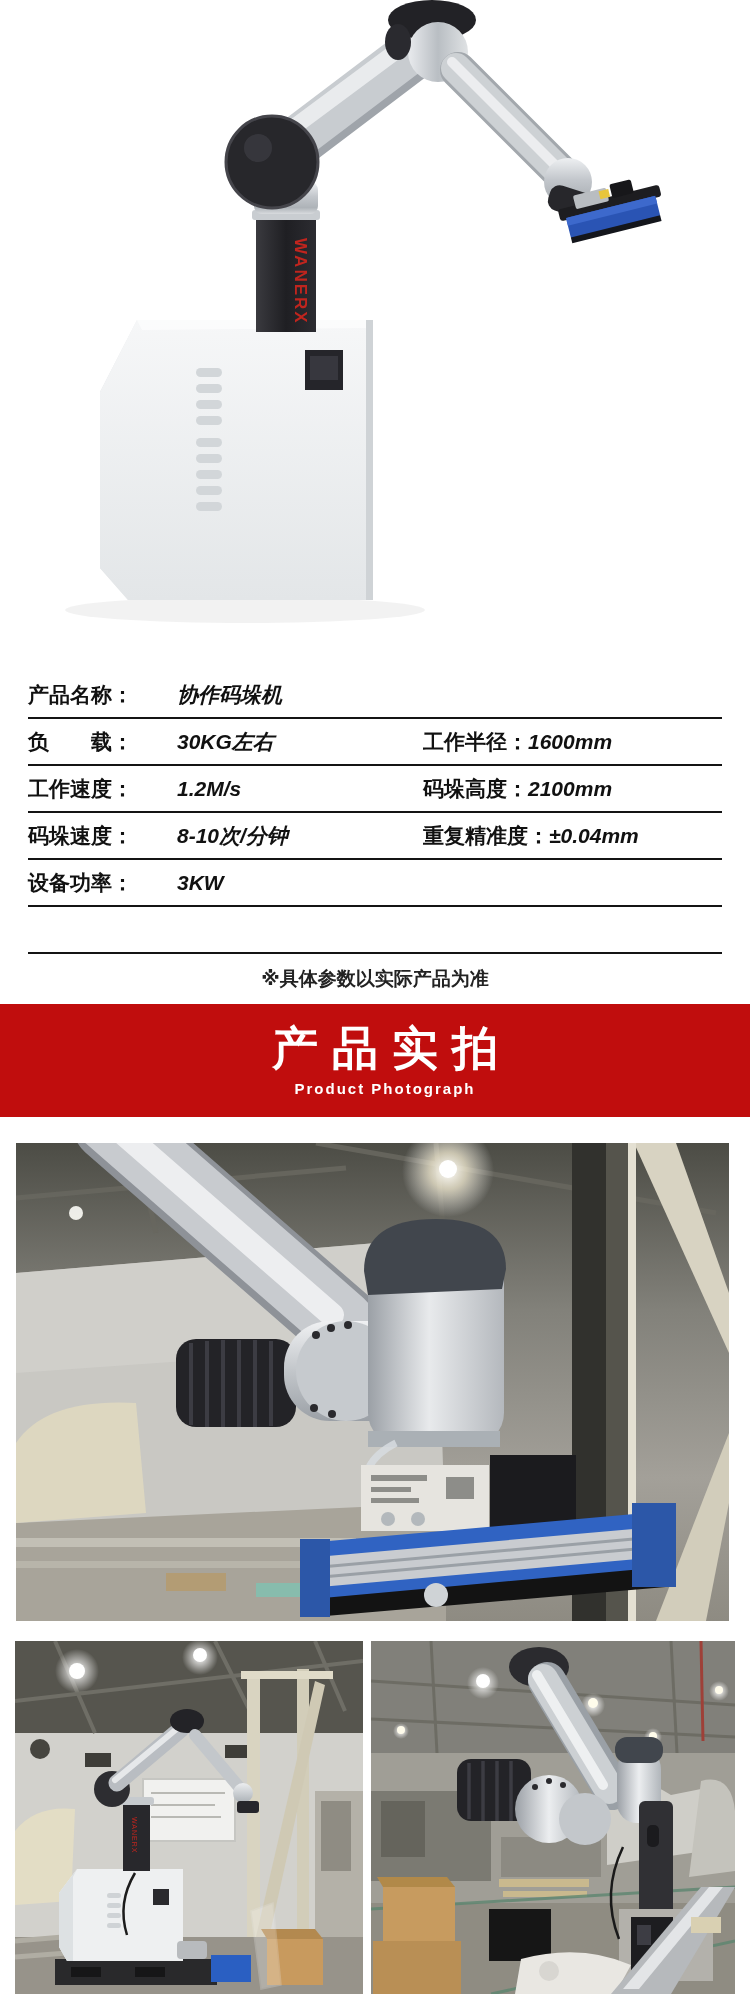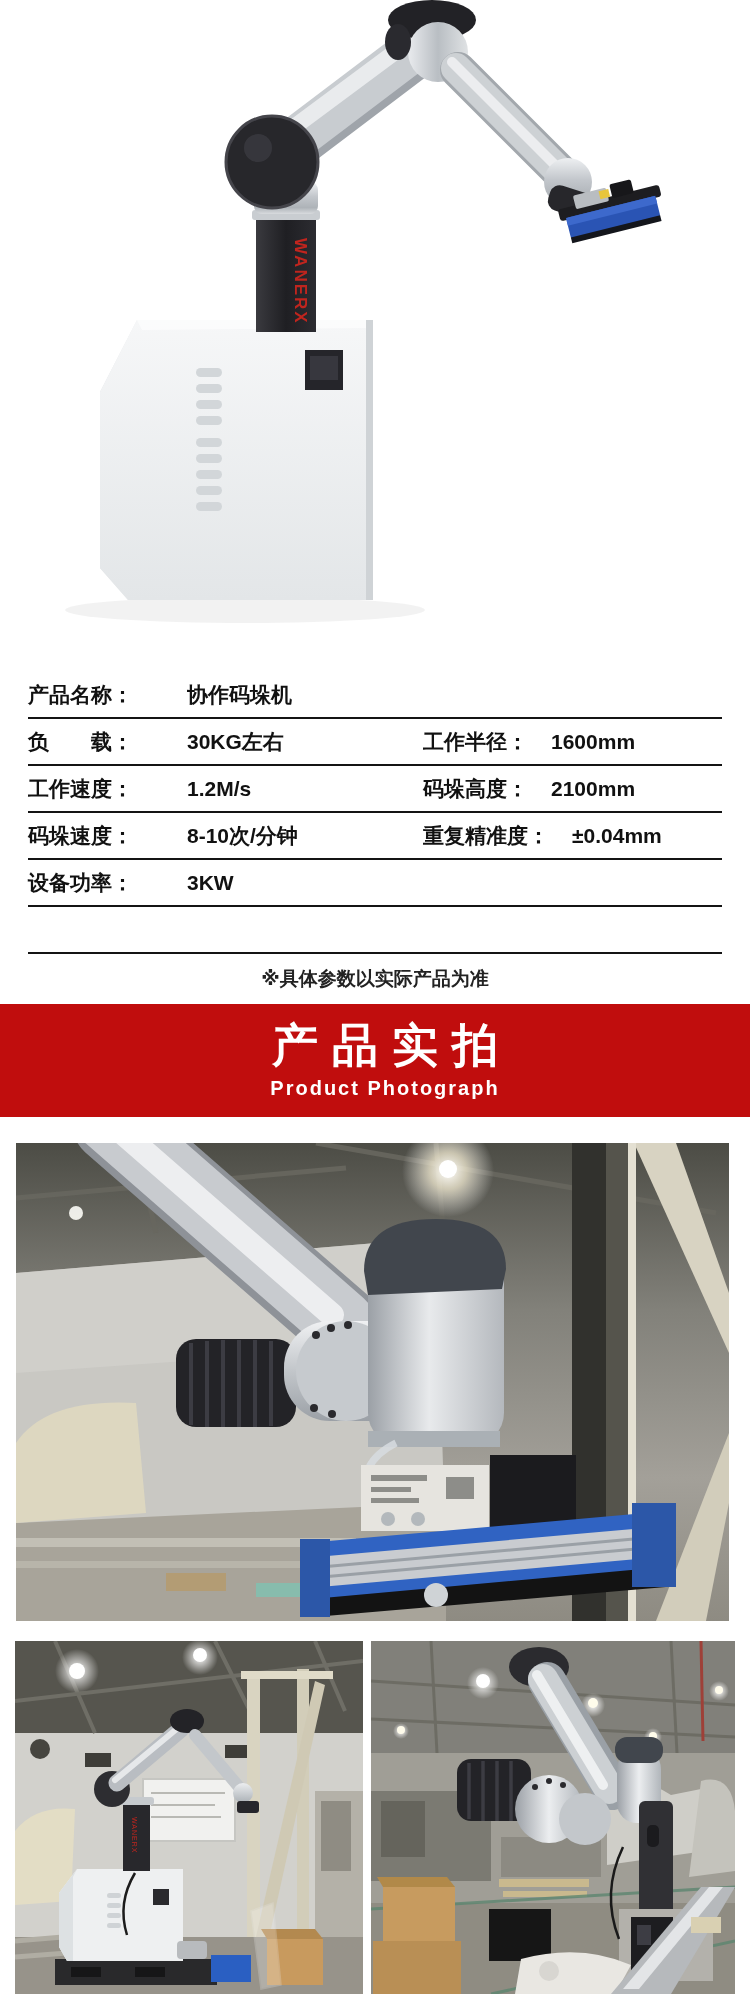--- a/index.html
+++ b/index.html
@@ -13,40 +13,40 @@
 
   
   .spec{margin:12px 28px 0 28px;}
   .spec-row{
     display:flex;align-items:center;height:45px;
     border-bottom:2px solid #141414;
     font-size:21px;font-weight:bold;color:#111111;white-space:nowrap;
   }
   .cell{display:flex;align-items:center;}
   .cell-1{flex:0 0 395px;gap:44px;}
-  .cell-2{flex:1 1 auto;gap:13px;}
+  .cell-2{flex:1 1 auto;}
   .cell .lab{color:#111111;}
-  .cell .val{margin-left:10px;color:#111111;}
+  .cell .val{color:#111111;font-style:italic;}
   .val-red{color:#D3251C;}
   .footnote{
     margin:12px 28px 0 28px;text-align:center;
     font-size:19px;font-weight:bold;color:#222222;height:16px;
   }
 
   
   .banner{
     margin-top:22px;height:113px;background:#C00D0D;
     display:flex;flex-direction:column;align-items:center;justify-content:center;padding-left:20px;
   }
   .banner-title{
     color:#ffffff;font-size:46px;font-weight:bold;
     letter-spacing:14px;text-indent:14px;line-height:1.05;
   }
   .banner-sub{
-    color:#ffffff;font-size:20px;font-weight:bold;letter-spacing:2px;margin-top:7px;
+    color:#ffffff;font-size:15px;font-weight:bold;letter-spacing:2px;margin-top:7px;
   }
 
   
   .photo-main{margin:26px 21px 0 16px;width:713px;height:478px;overflow:hidden;}
   .photo-row{margin:20px 15px 0 15px;display:flex;gap:8px;height:353px;}
   .photo-left{width:348px;height:353px;overflow:hidden;}
   .photo-right{width:364px;height:353px;overflow:hidden;}
   .photo-main svg,.photo-left svg,.photo-right svg{display:block;}
 </style>
 </head>

